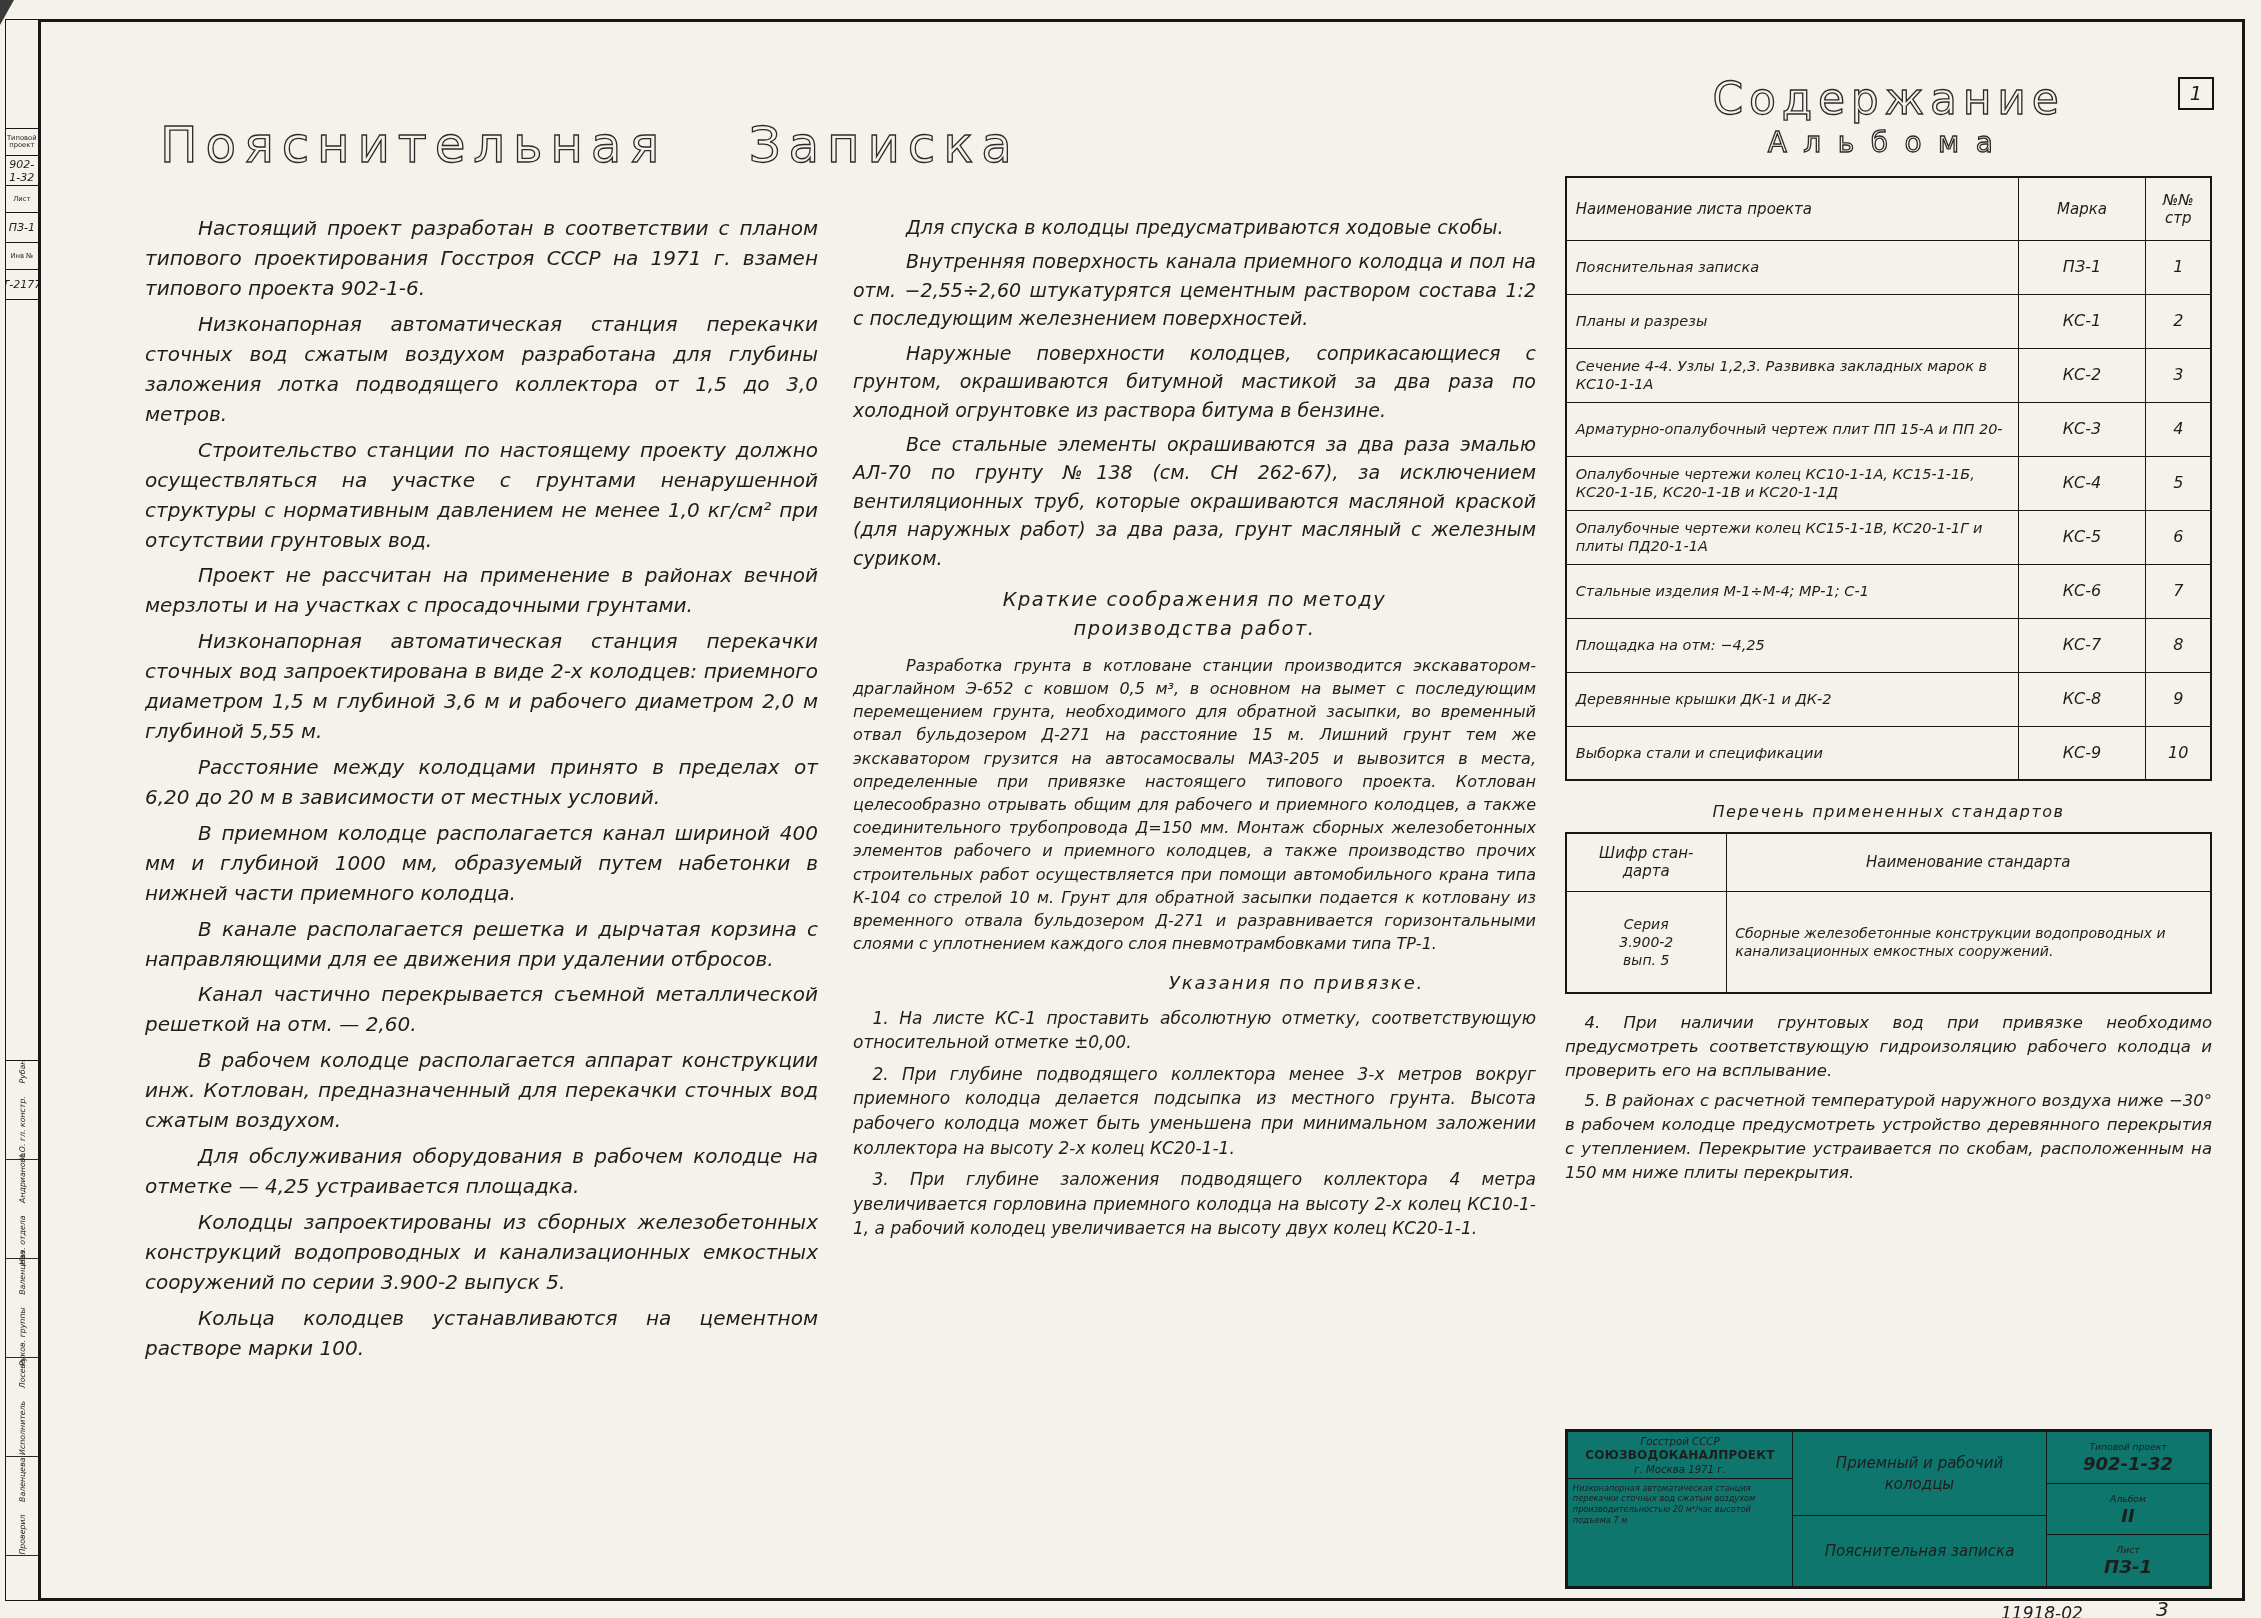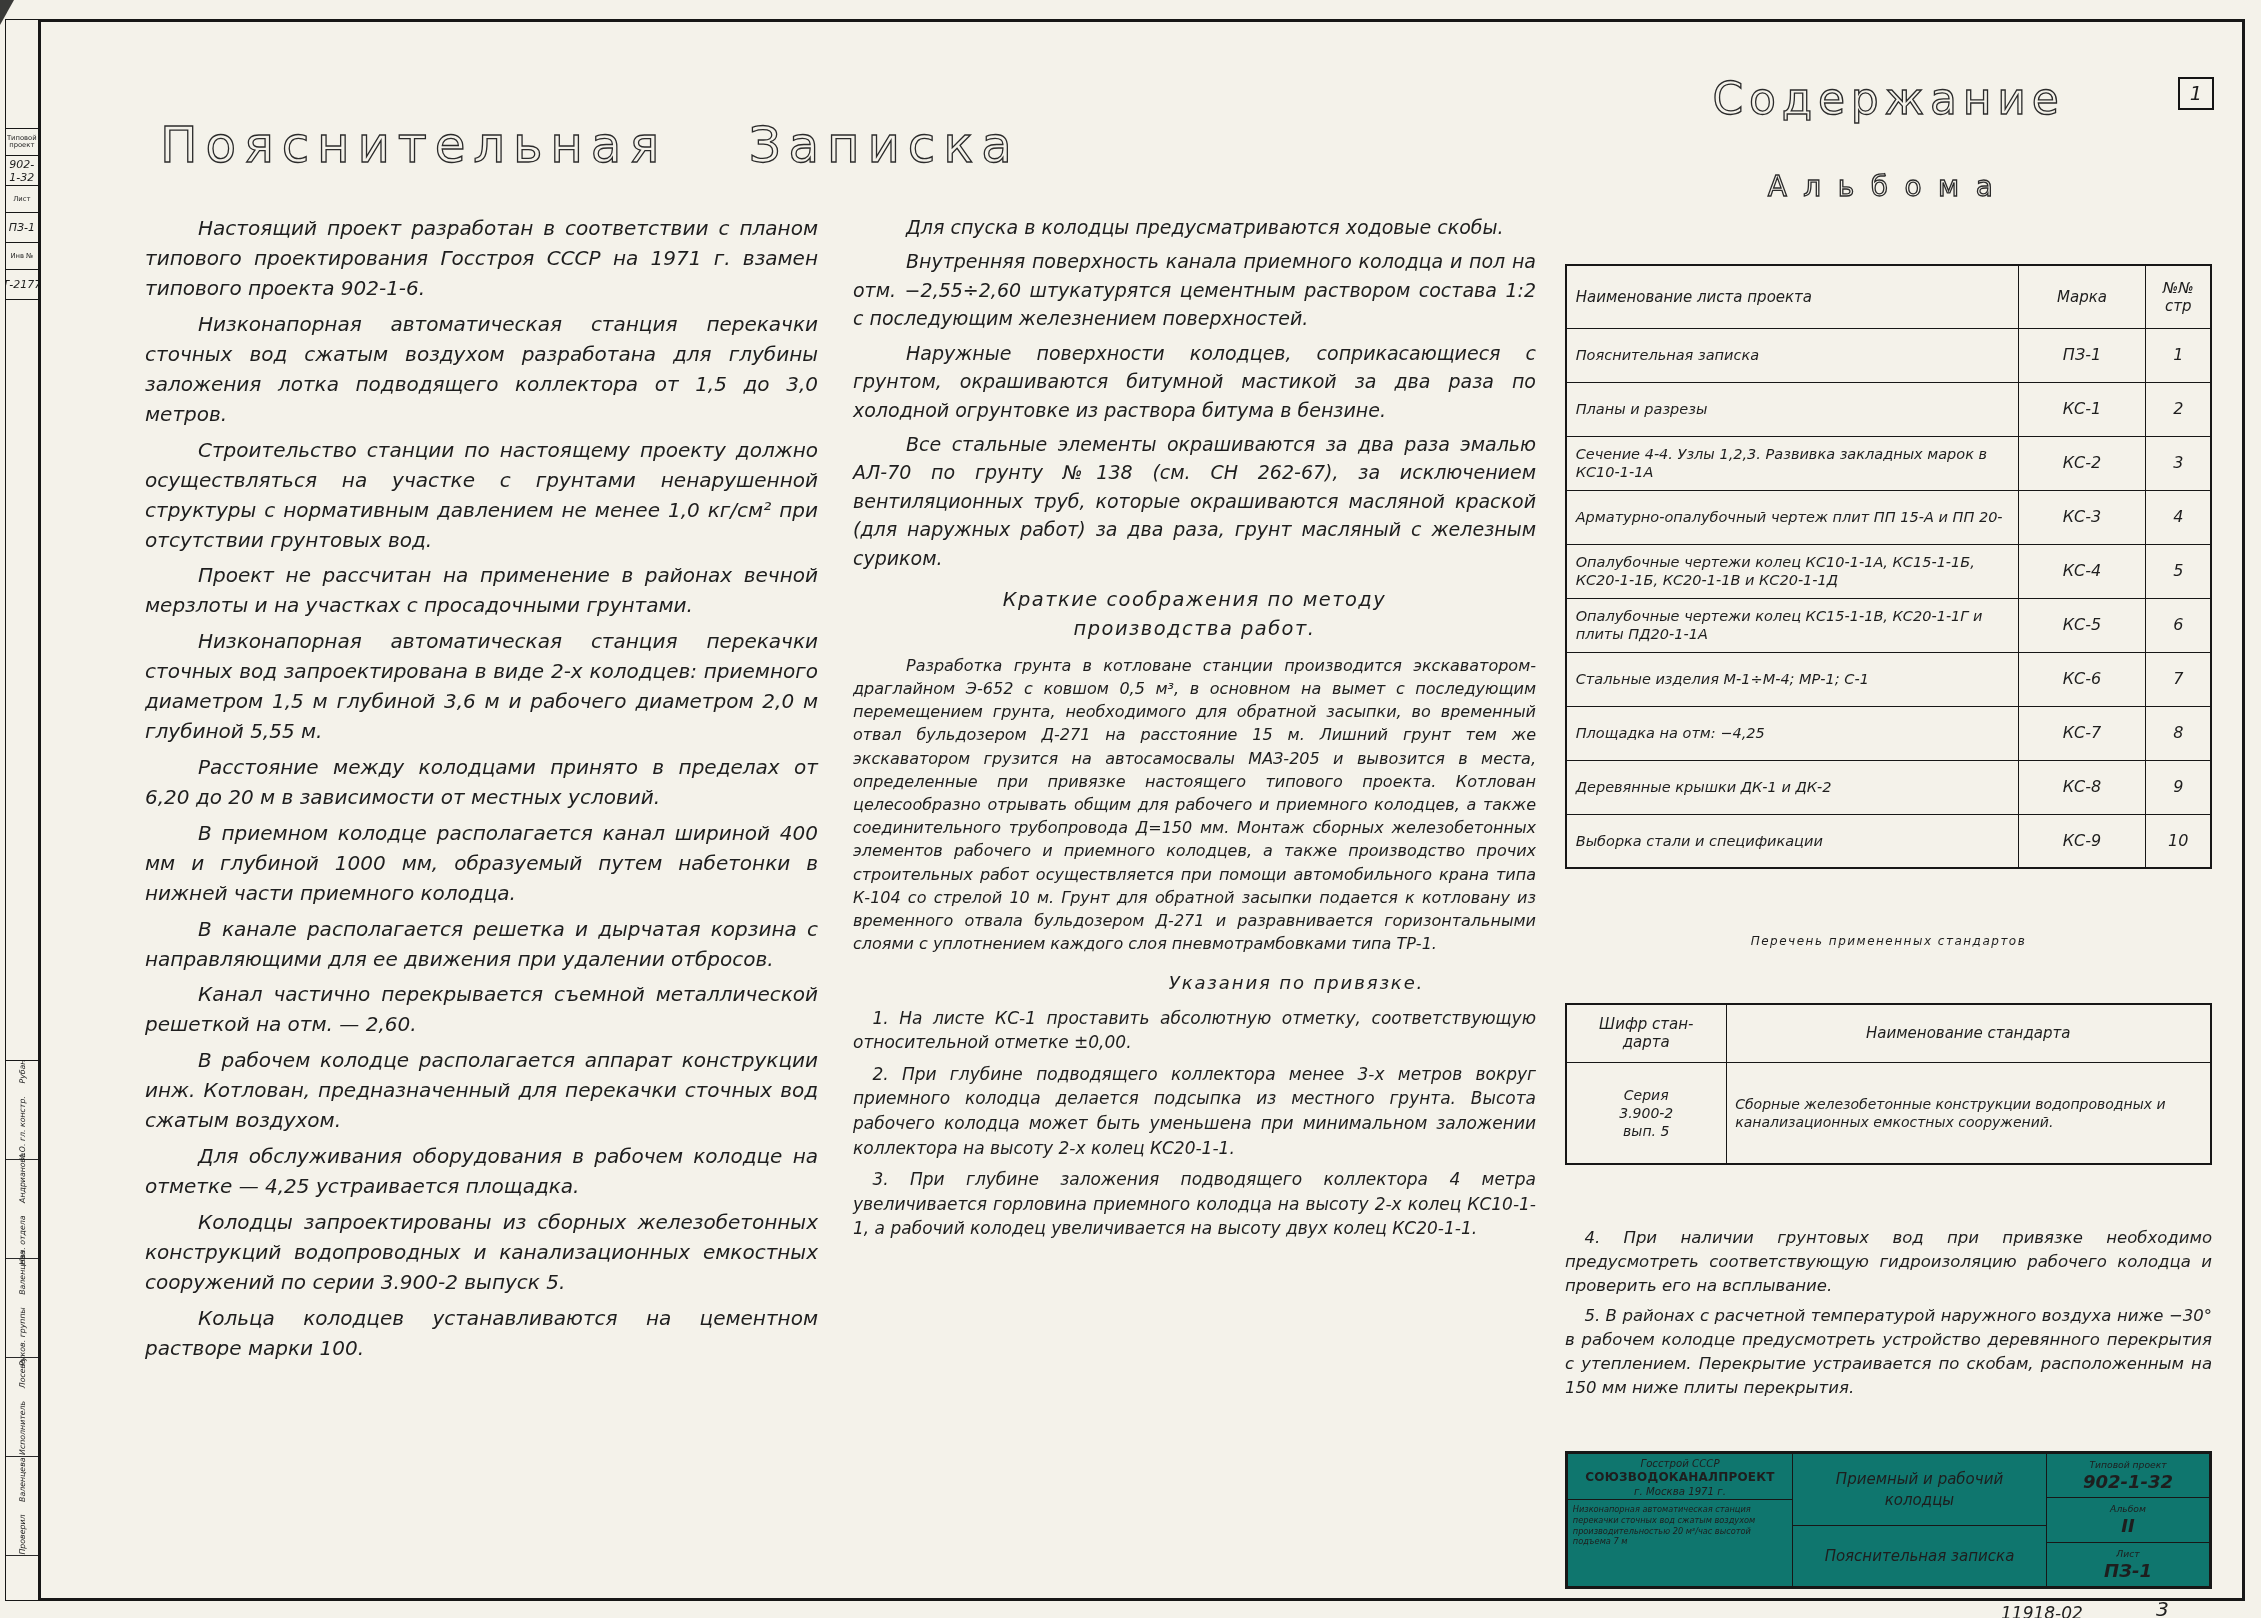--- a/index.html
+++ b/index.html
@@ -81,21 +81,21 @@
   .method-text { font-size:16px !important; line-height:1.45 !important; }
   .notes-heading {
     text-align:center; font-size:18px; font-style:italic; letter-spacing:1.9px;
     margin:13.6px 0 9.7px 0; transform:translateX(102px);
     white-space:nowrap;
   }
   .note { font-size:17px; line-height:1.45; text-indent:19.4px !important; margin-bottom:6.8px !important; }
   
   .right-region {
     position:absolute; left:1565px; top:73px; width:647px; height:1516px;
-    display:flex; flex-direction:column;gap:44px;
+    display:flex; flex-direction:column;
   }
   .toc-title {
     text-align:center; font-size:44px; letter-spacing:5.8px; white-space:nowrap;
   }
   .toc-sub {
     text-align:center; font-size:28px; letter-spacing:16.5px; margin:1.9px 0 17.4px 0;
     white-space:nowrap;
   }
   table { border-collapse:collapse; width:100%; }
   .toc-table, .std-table { border:2.9px solid #171717; }
@@ -103,21 +103,21 @@
     border:1.5px solid #171717; font-weight:normal; font-style:italic;
     padding:4.8px 8.7px; vertical-align:middle;
   }
   .toc-table th { font-size:15px; height:63px; text-align:left; }
   .toc-table th.c, .toc-table td.c { text-align:center; }
   .toc-table td { font-size:14.5px; height:54px; line-height:1.25; }
   .toc-table td.mark { font-size:16px; }
   .toc-table td.pg { font-size:16px; }
   .col-name { width:438px; } .col-mark { width:124px; } .col-page { width:63px; }
   .std-title {
-    text-align:center; font-size:12px; font-style:italic; letter-spacing:1.5px;
+    text-align:center; font-size:16px; font-style:italic; letter-spacing:1.5px;
     margin:20.3px 0 11.6px 0;
   }
   .std-table th { font-size:15px; height:58px; text-align:center; }
   .std-table td { font-size:14px; line-height:1.3; height:102px; }
   .std-code { width:160px; text-align:center; }
   .pre { white-space:pre-line; }
   .right-notes { margin-top:16.5px; font-style:italic; text-align:justify; }
   .right-notes .note { font-size:16.5px; }
   
   .title-block {

